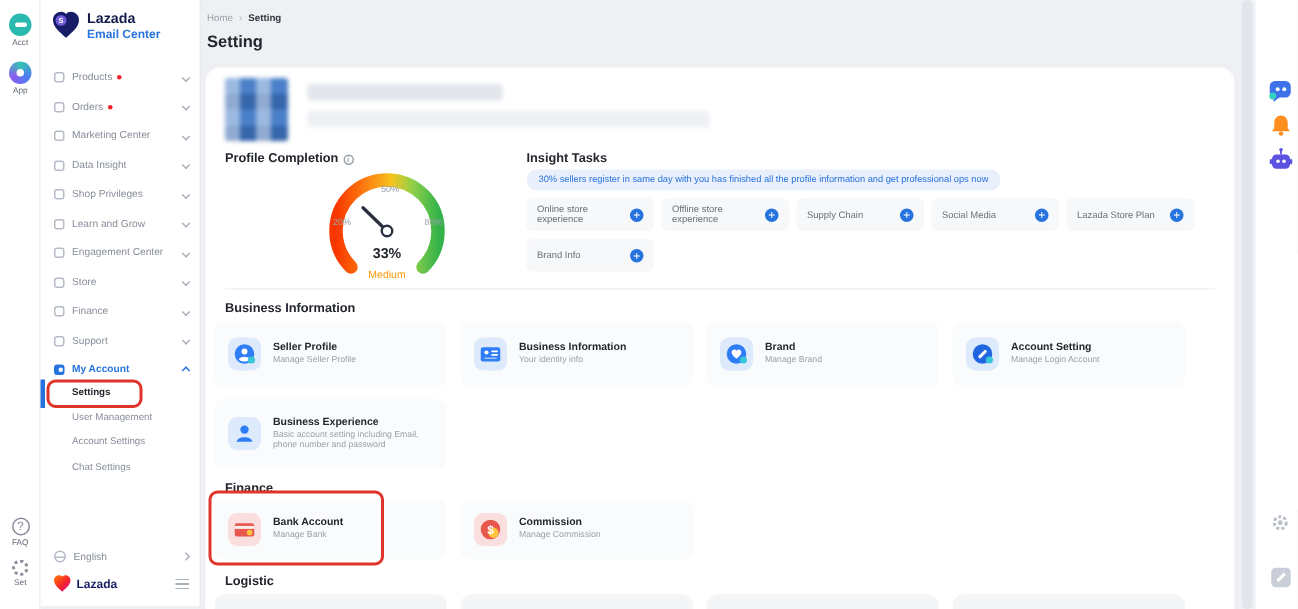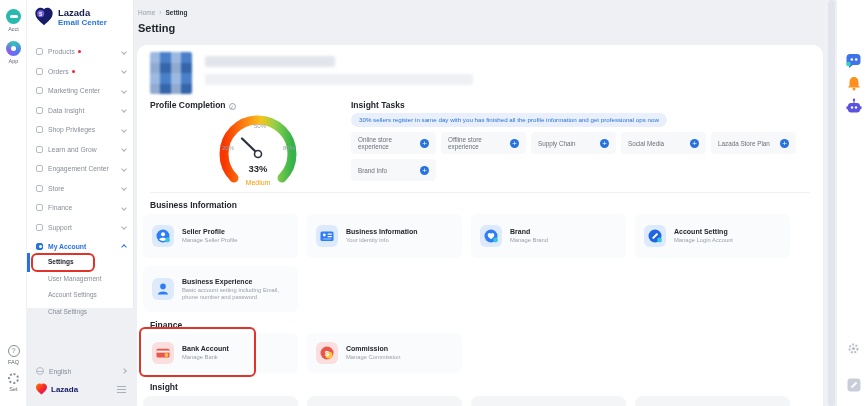--- a/index.html
+++ b/index.html
@@ -12,21 +12,21 @@
   .rail-label{font-size:5.5px;color:#5f6673;margin-top:2px}
   .acct-ic{width:15px;height:15px;border-radius:50%;background:#29b9ae;position:relative}
   .acct-ic::after{content:"";position:absolute;left:3.5px;top:6px;width:8px;height:3px;background:#fff;border-radius:2px}
   .app-ic{width:15px;height:15px;border-radius:50%;background:conic-gradient(#35c4b5,#4e7df0,#8a5cf0,#35c4b5);position:relative}
   .app-ic::after{content:"";position:absolute;left:5px;top:5px;width:5px;height:5px;border-radius:50%;background:#fff}
   .faq-ic{width:12px;height:12px;border:1px solid #878d99;border-radius:50%;color:#878d99;font-size:8px;line-height:10px;text-align:center}
   .faq-ic::before{content:"?"}
   .set-ic{width:11px;height:11px;border:2px dotted #878d99;border-radius:50%}
 
   
-  .sidebar{position:absolute;left:27px;top:0;width:107px;height:308px;background:#fff;border-right:1px solid #e9ebef;z-index:5}
+  .sidebar{position:absolute;left:27px;top:0;width:107px;height:404px;background:#fff;border-right:1px solid #e9ebef;z-index:5}
   .logo{position:absolute;left:7px;top:7px;display:flex;gap:4px;align-items:flex-start}
   .logo-brand{font-size:9.5px;font-weight:bold;color:#141b4d;line-height:11px}
   .logo-product{font-size:8px;font-weight:bold;color:#2673dd;line-height:9px}
   .menu{position:absolute;top:42px;left:0;width:107px}
   .menu-item{height:19.5px;display:flex;align-items:center;padding:0 8px 0 9px;font-size:6.8px;color:#878d99;cursor:pointer}
   .mi-icon{width:7px;height:7px;border:1px solid #b6bcc6;border-radius:2px;margin-right:5px;flex:none}
   .menu-item.active{color:#2673dd;font-weight:bold}
   .menu-item.active .mi-icon{background:#2673dd;border-color:#2673dd;position:relative}
   .menu-item.active .mi-icon::after{content:"";position:absolute;left:2px;top:1px;width:3px;height:3px;border-radius:50%;background:#fff}
   .dot{width:3px;height:3px;border-radius:50%;background:#f5222d;margin-left:3px;flex:none}
@@ -391,21 +391,21 @@
           </svg>
         </span>
         <span class="pcard-text">
           <div class="pcard-title">Commission</div>
           <div class="pcard-desc">Manage Commission</div>
         </span>
       </div>
     </div>
 
     <div class="h2" style="left:13px;top:337px">
-      <span>Insight</span>
+      <span>Logistic</span>
     </div>
     <div class="cards-row" style="top:351px">
       <div class="placeholder"></div>
       <div class="placeholder"></div>
       <div class="placeholder"></div>
       <div class="placeholder"></div>
     </div>
   </div>
 </div>
 

